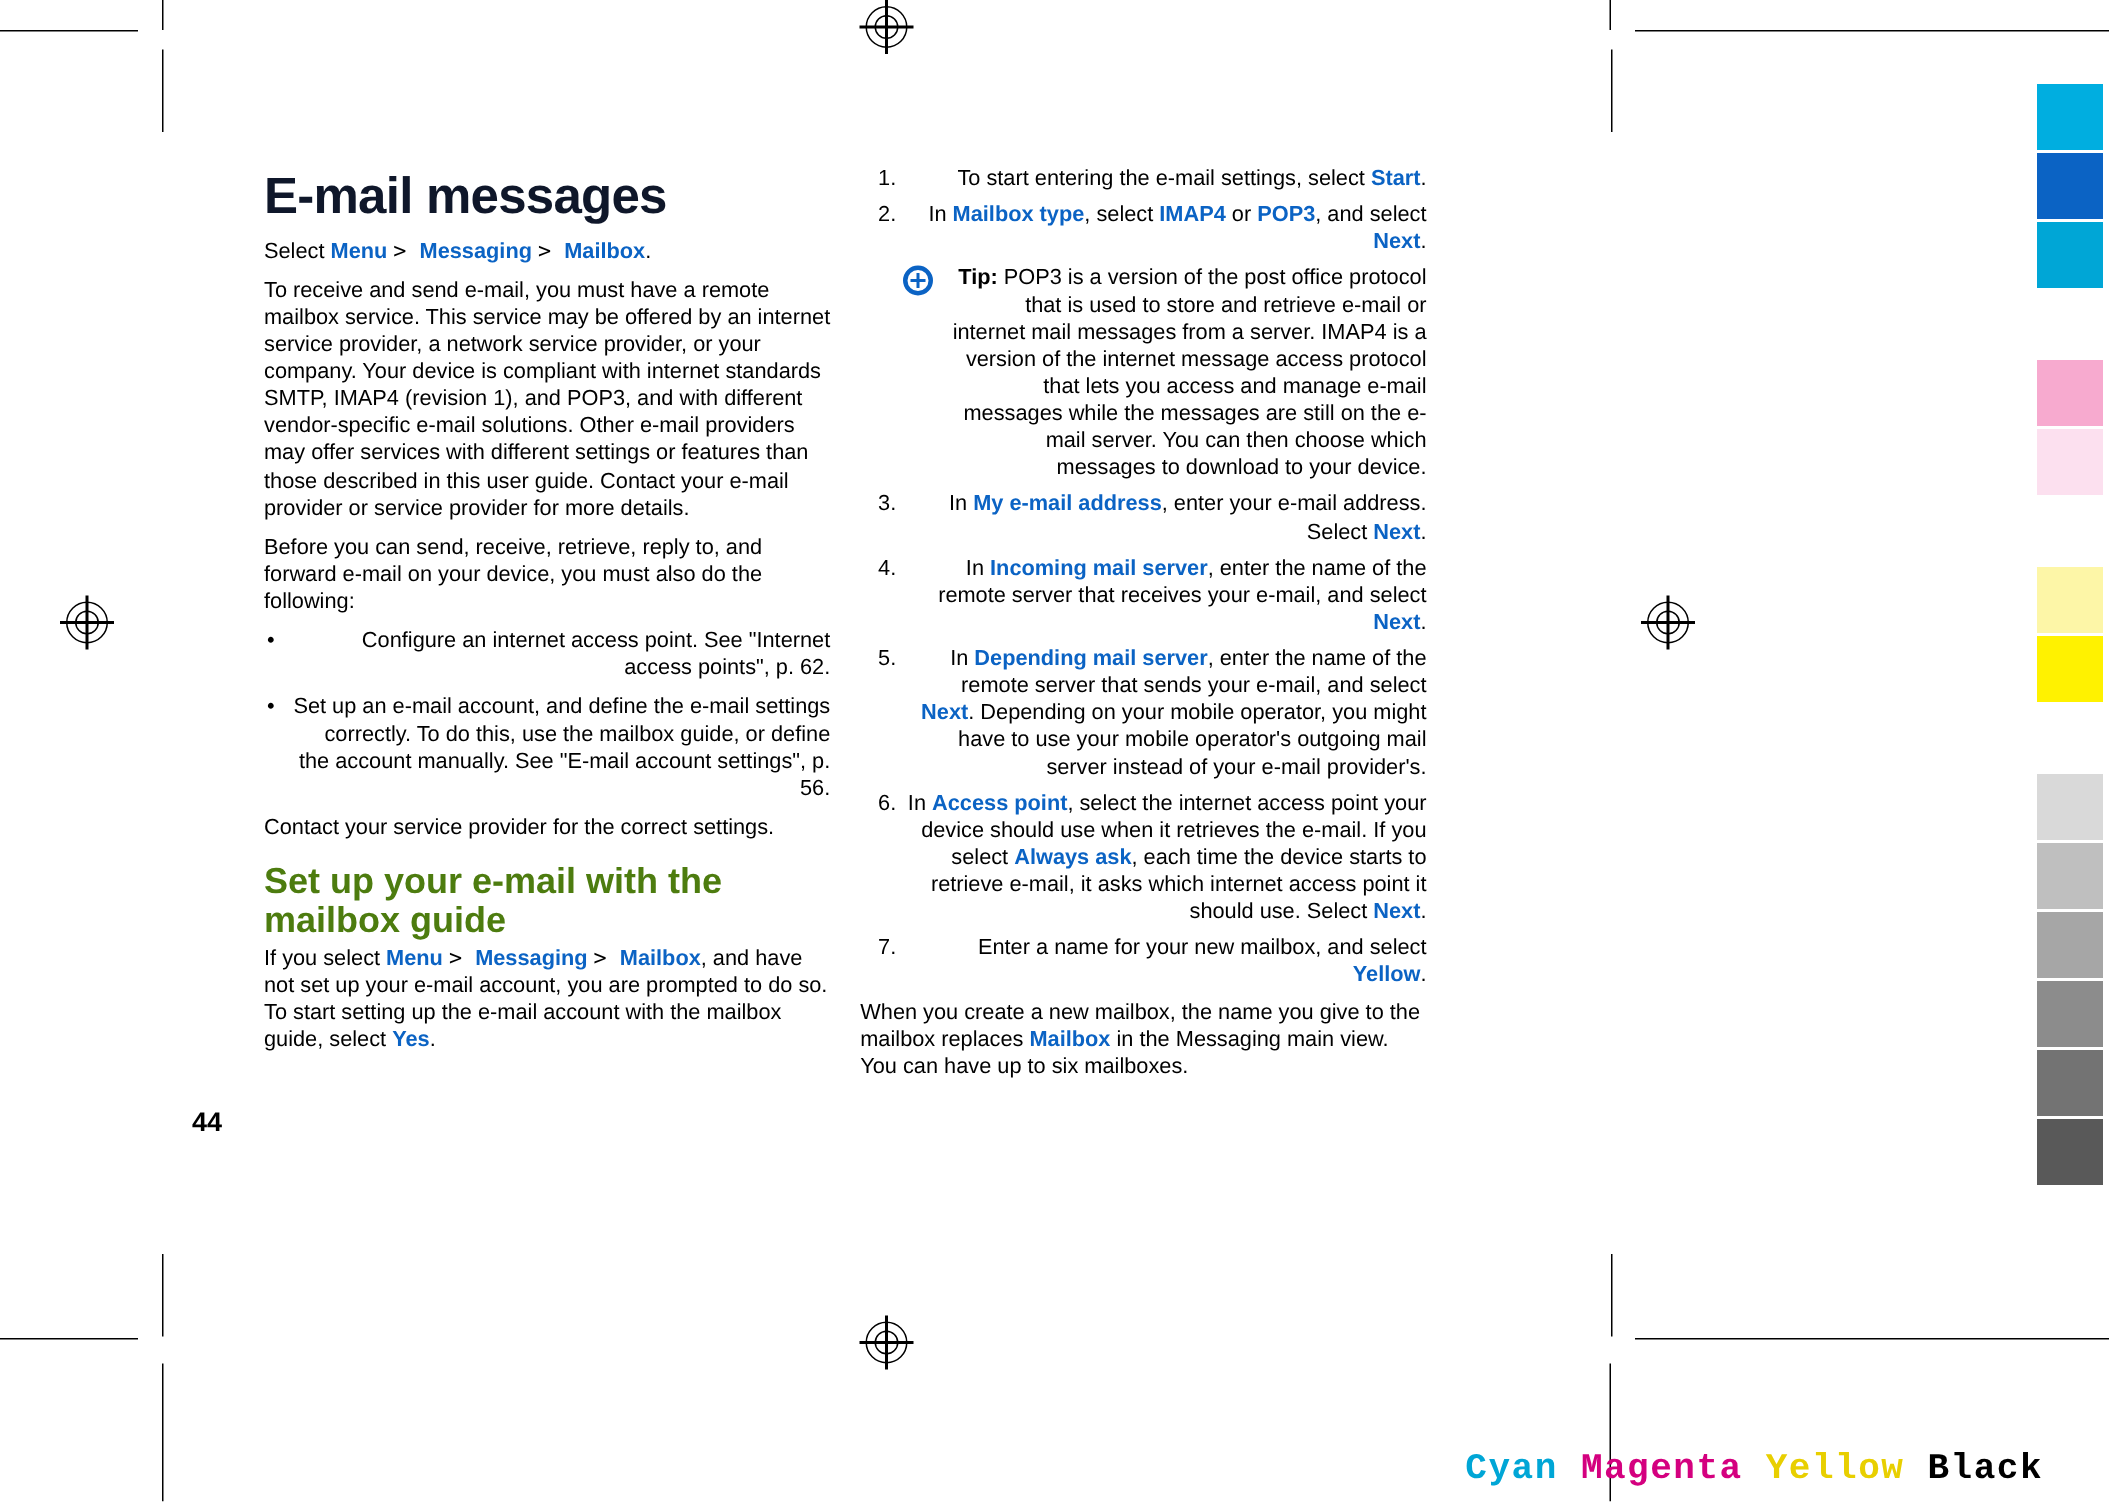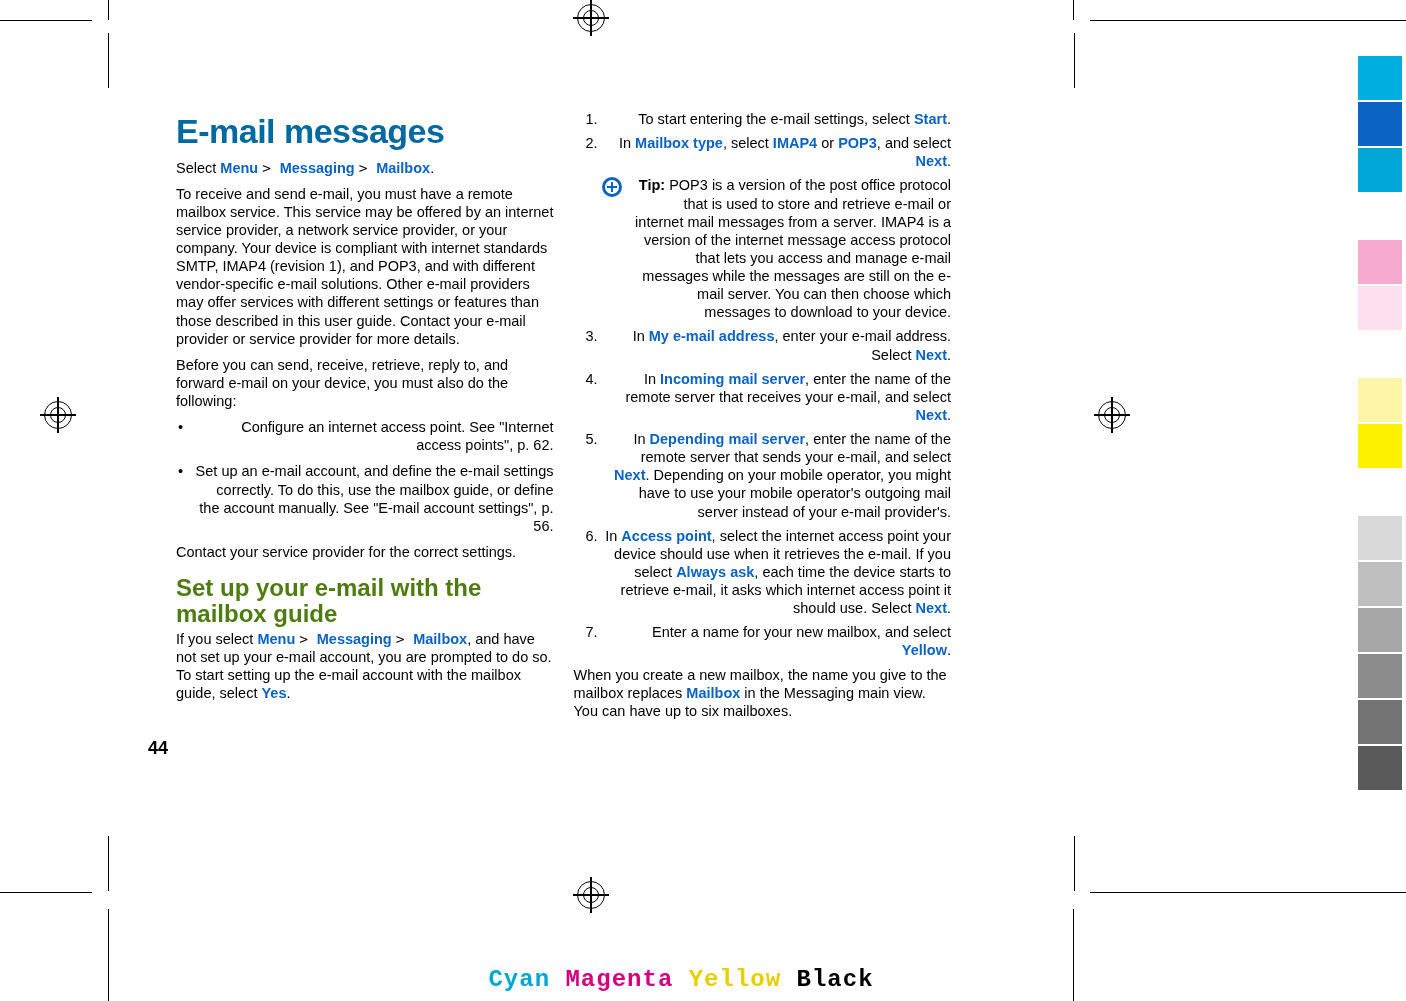--- a/index.html
+++ b/index.html
@@ -28,21 +28,21 @@
     gap: 20px;
   }
   .col {
     flex: 1 1 0;
     font-size: 14.5px;
     line-height: 1.25;
   }
   .col p { margin: 0 0 8px 0; }
   h1.main {
     font-size: 34px;
-    color: #0369a1;
+    color: #0f172a;
     font-weight: bold;
     margin: 0 0 6px 0;
     letter-spacing: -0.5px;
   }
   h2.sub {
     font-size: 24px;
     color: #4d7c0f;
     font-weight: bold;
     margin: 14px 0 2px 0;
     line-height: 1.1;
@@ -96,21 +96,21 @@
     background: #0b63c4;
   }
   .tip-icon::before {
     left: 6px; top: 2px; width: 2px; height: 10px;
   }
   .tip-icon::after {
     left: 2px; top: 6px; width: 10px; height: 2px;
   }
   .page-number {
     position: absolute;
-    left: 148px;
+    left: 128px;
     top: 738px;
     font-size: 18px;
     font-weight: bold;
   }
 
   
   .hline { position:absolute; height:1px; background:#000; }
   .vline { position:absolute; width:1px; background:#000; }
 
   
@@ -157,21 +157,21 @@
   }
   .bars-right .sw { width:44px; height:44px; }
   .bars-right .gap { height: 44px; }
 
   
   .cmyk {
     position: absolute;
     bottom: 8px;
     left: 0;
     width: 1362px;
-    text-align: center;
+    text-align: right;
     font-size: 24px;
     font-family: "Courier New", monospace;
     font-weight: bold;
     letter-spacing: 1px;
   }
   .c-c { color: #00a6d6; }
   .c-m { color: #d4007f; }
   .c-y { color: #e8cf00; }
   .c-k { color: #000; }
 </style>

